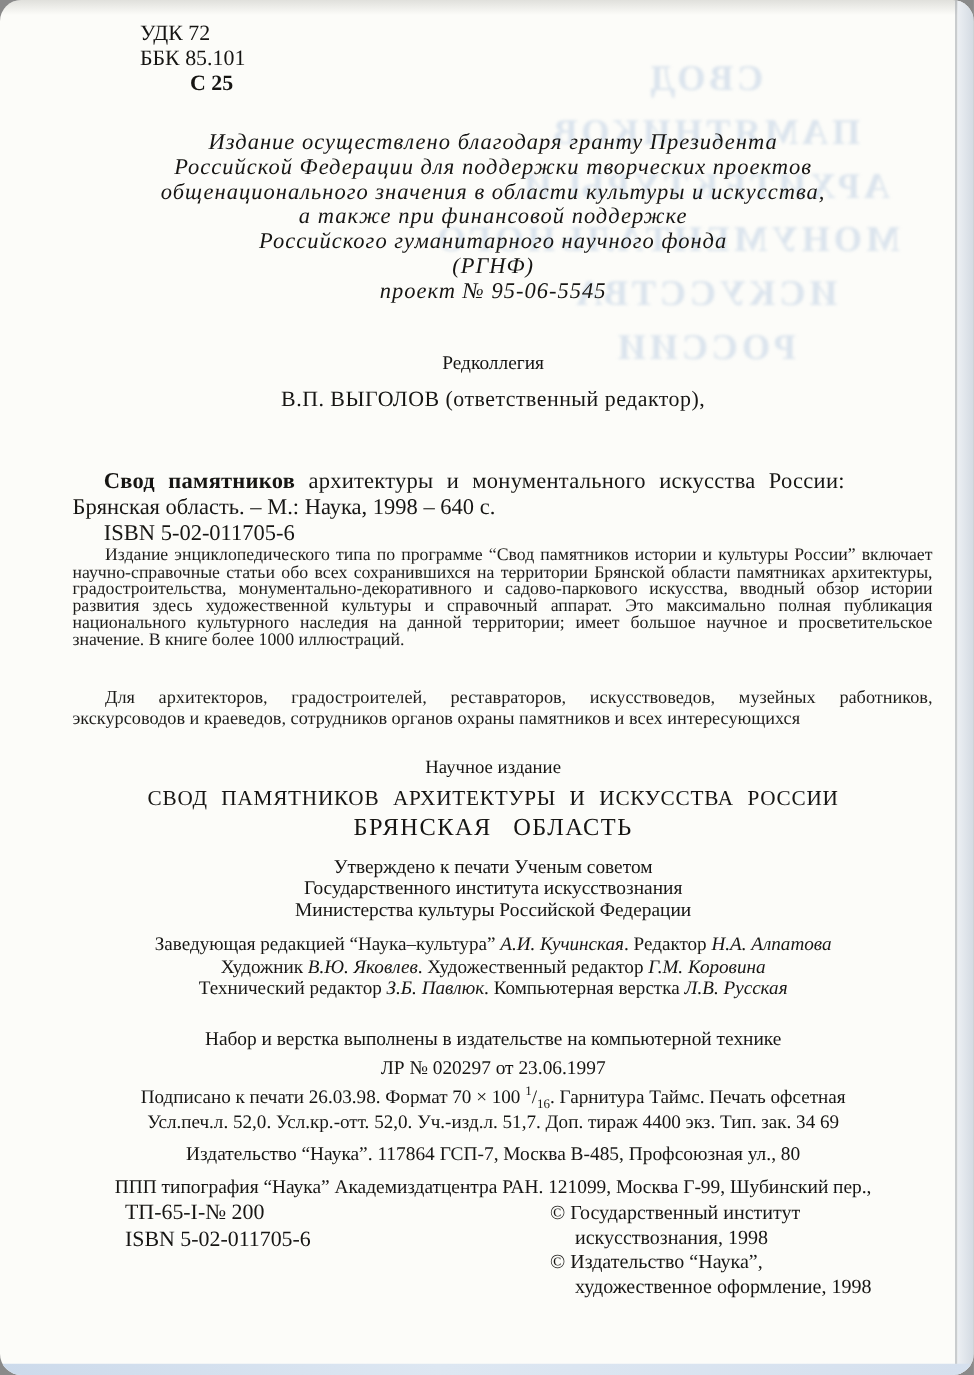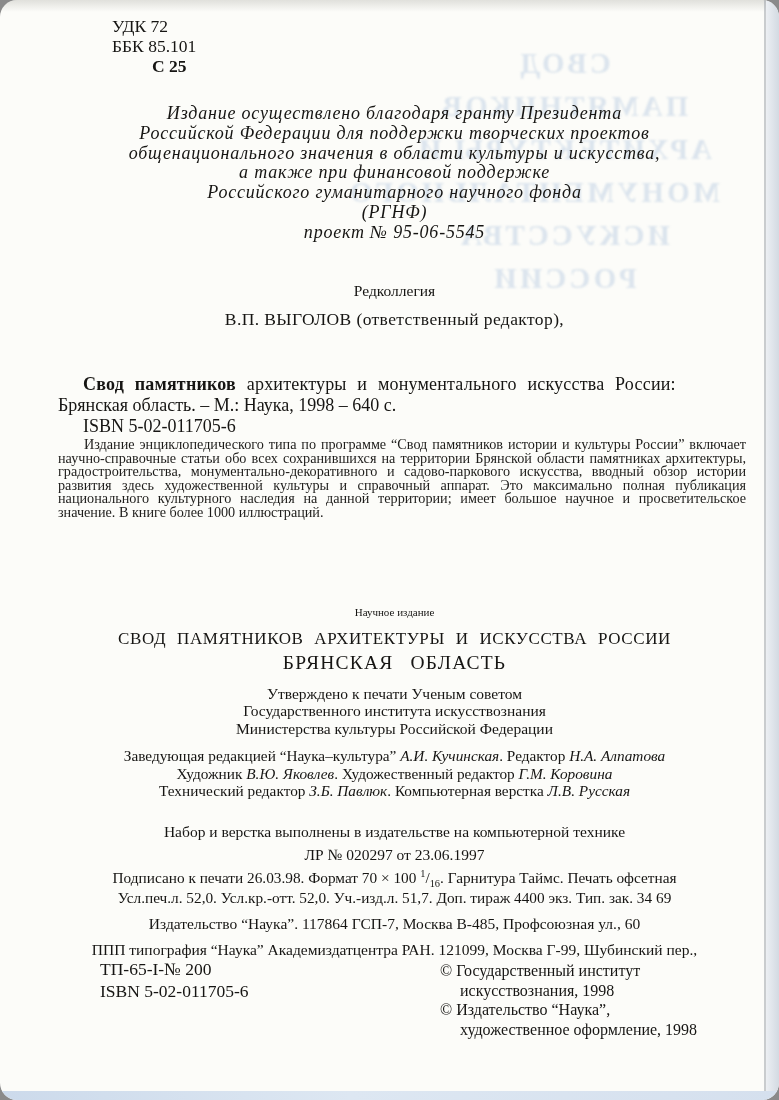--- a/index.html
+++ b/index.html
@@ -41,21 +41,21 @@
   .b-board{top:282px;}
   .board-heading{font-size:15.5px;margin-bottom:6px;}
   .board-names{font-size:17.5px;line-height:26.5px;letter-spacing:0.4px;}
   .b-biblio{left:58px;width:688px;top:374px;font-size:18px;line-height:21px;}
   .b-biblio .l1{text-indent:25px;word-spacing:6px;letter-spacing:0.2px;}
   .b-biblio .l3{padding-left:25px;}
   .b-annot1{left:58px;width:688px;top:438px;font-size:14.2px;line-height:13.6px;
     text-align:justify;text-indent:26px;color:#1d1c1a;}
   .b-annot2{left:58px;width:688px;top:550px;font-size:14.6px;line-height:16.6px;
     text-align:justify;text-indent:26px;color:#1d1c1a;}
-  .b-sci{top:606px;font-size:11px;}
+  .b-sci{top:606px;font-size:15px;}
   .b-series{top:629px;font-size:17px;letter-spacing:0.6px;word-spacing:6px;}
   .b-volume{top:652px;font-size:19.5px;letter-spacing:1.2px;word-spacing:11px;text-align:center;}
   .b-approval{top:685px;font-size:15.5px;line-height:17.4px;}
   .b-credits{top:747px;font-size:15.3px;line-height:17.6px;}
   .b-typeset{top:823px;font-size:15.5px;}
   .b-license{top:846px;font-size:15.5px;}
   .b-signed{top:868px;font-size:15.3px;}
   .b-metrics{top:889px;font-size:15.3px;}
   .b-publisher{top:915px;font-size:15.5px;}
   .b-printer{top:941px;font-size:15.5px;}
@@ -103,20 +103,21 @@
     <div class="board-names">В.П. ВЫГОЛОВ (ответственный редактор),</div>
   </div>
 
   <div class="blk b-biblio">
     <div class="l1"><span class="bd">Свод памятников</span><span> архитектуры и монументального искусства России:</span></div>
     <div class="l2">Брянская область. – М.: Наука, 1998 – 640 с.</div>
     <div class="l3">ISBN 5-02-011705-6</div>
   </div>
 
   <div class="blk b-annot1">Издание энциклопедического типа по программе “Свод памятников истории и культуры России” включает научно-справочные статьи обо всех сохранившихся на территории Брянской области памятниках архитектуры, градостроительства, монументально-декоративного и садово-паркового искусства, вводный обзор истории развития здесь художественной культуры и справочный аппарат. Это максимально полная публикация национального культурного наследия на данной территории; имеет большое научное и просветительское значение. В книге более 1000 иллюстраций.</div>
+  <div class="blk b-annot2">Для архитекторов, градостроителей, реставраторов, искусствоведов, музейных работников, экскурсоводов и краеведов, сотрудников органов охраны памятников и всех интересующихся</div>
 
   <div class="blk center b-sci">Научное издание</div>
   <div class="blk center b-series">СВОД ПАМЯТНИКОВ АРХИТЕКТУРЫ И ИСКУССТВА РОССИИ</div>
   <div class="blk center b-volume">БРЯНСКАЯ ОБЛАСТЬ</div>
 
   <div class="blk center b-approval">
     <div>Утверждено к печати Ученым советом</div>
     <div>Государственного института искусствознания</div>
     <div>Министерства культуры Российской Федерации</div>
   </div>
@@ -124,21 +125,21 @@
   <div class="blk center b-credits">
     <div><span>Заведующая редакцией “Наука–культура” </span><span class="it">А.И. Кучинская</span><span>. Редактор </span><span class="it">Н.А. Алпатова</span></div>
     <div><span>Художник </span><span class="it">В.Ю. Яковлев</span><span>. Художественный редактор </span><span class="it">Г.М. Коровина</span></div>
     <div><span>Технический редактор </span><span class="it">З.Б. Павлюк</span><span>. Компьютерная верстка </span><span class="it">Л.В. Русская</span></div>
   </div>
 
   <div class="blk center b-typeset">Набор и верстка выполнены в издательстве на компьютерной технике</div>
   <div class="blk center b-license">ЛР № 020297 от 23.06.1997</div>
   <div class="blk center b-signed"><span>Подписано к печати 26.03.98. Формат 70 × 100 </span><span class="sup">1</span><span>/</span><span class="sub">16</span><span>. Гарнитура Таймс. Печать офсетная</span></div>
   <div class="blk center b-metrics">Усл.печ.л. 52,0. Усл.кр.-отт. 52,0. Уч.-изд.л. 51,7. Доп. тираж 4400 экз. Тип. зак. 34 69</div>
-  <div class="blk center b-publisher">Издательство “Наука”. 117864 ГСП-7, Москва В-485, Профсоюзная ул., 60</div>
+  <div class="blk center b-publisher">Издательство “Наука”. 117864 ГСП-7, Москва В-485, Профсоюзная ул., 80</div>
   <div class="blk center b-printer">ППП типография “Наука” Академиздатцентра РАН. 121099, Москва Г-99, Шубинский пер.,</div>
 
   <div class="blk b-tp">
     <div>ТП-65-I-№ 200</div>
     <div>ISBN 5-02-011705-6</div>
   </div>
 
   <div class="blk b-copy">
     <div>© Государственный институт</div>
     <div class="indent">искусствознания, 1998</div>

